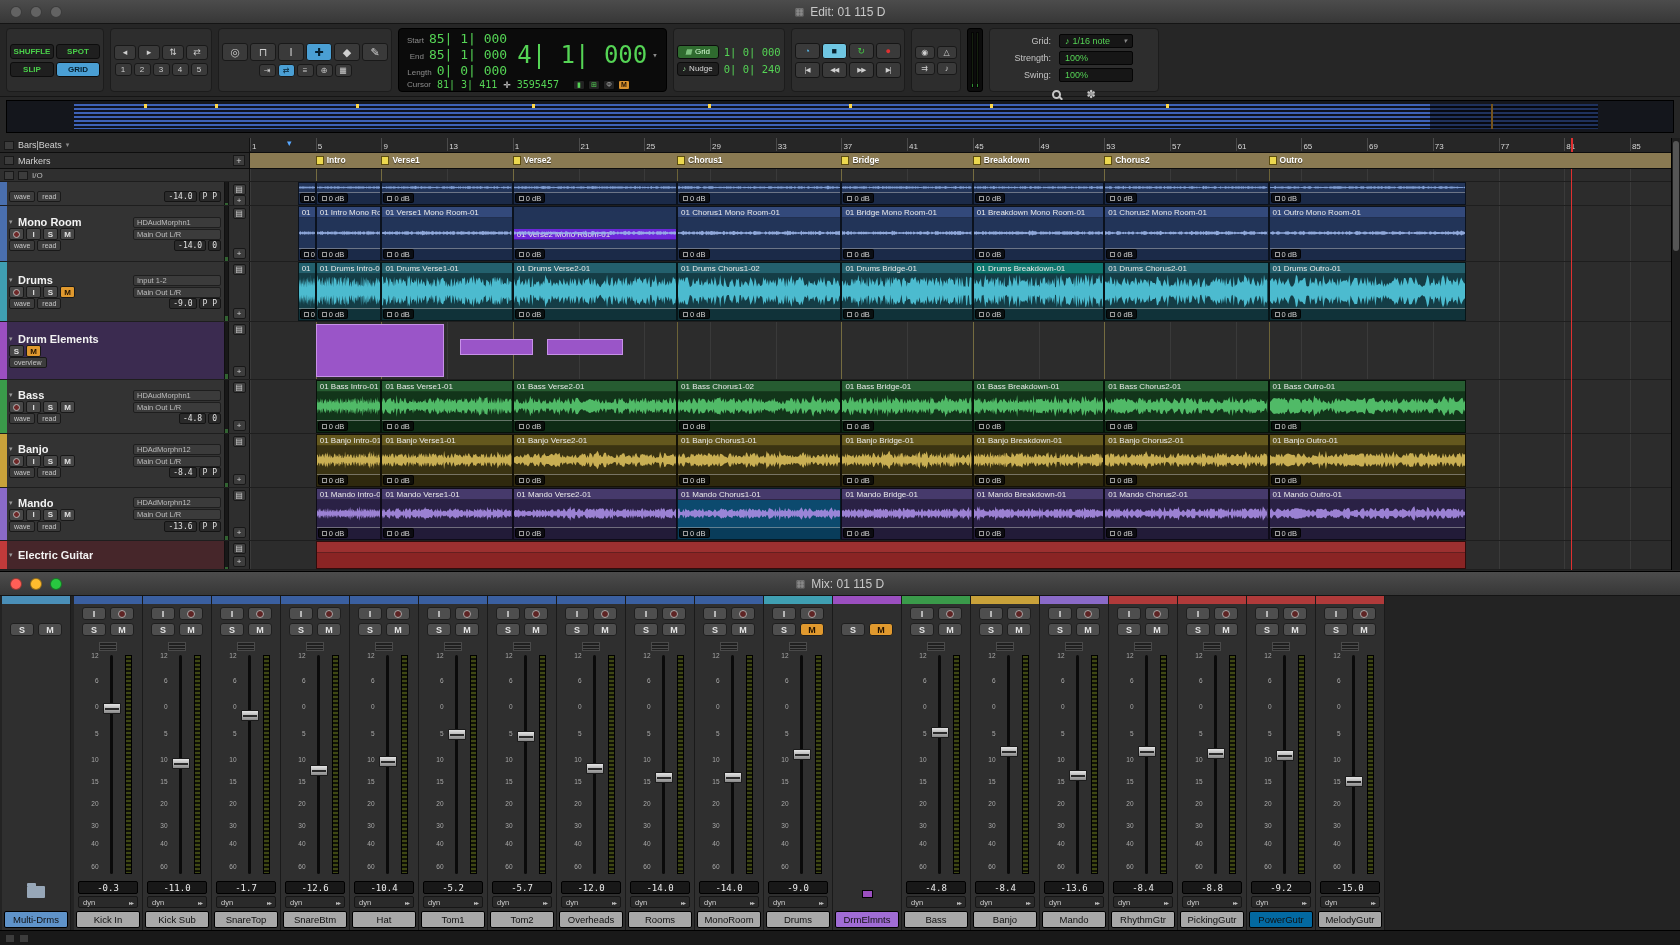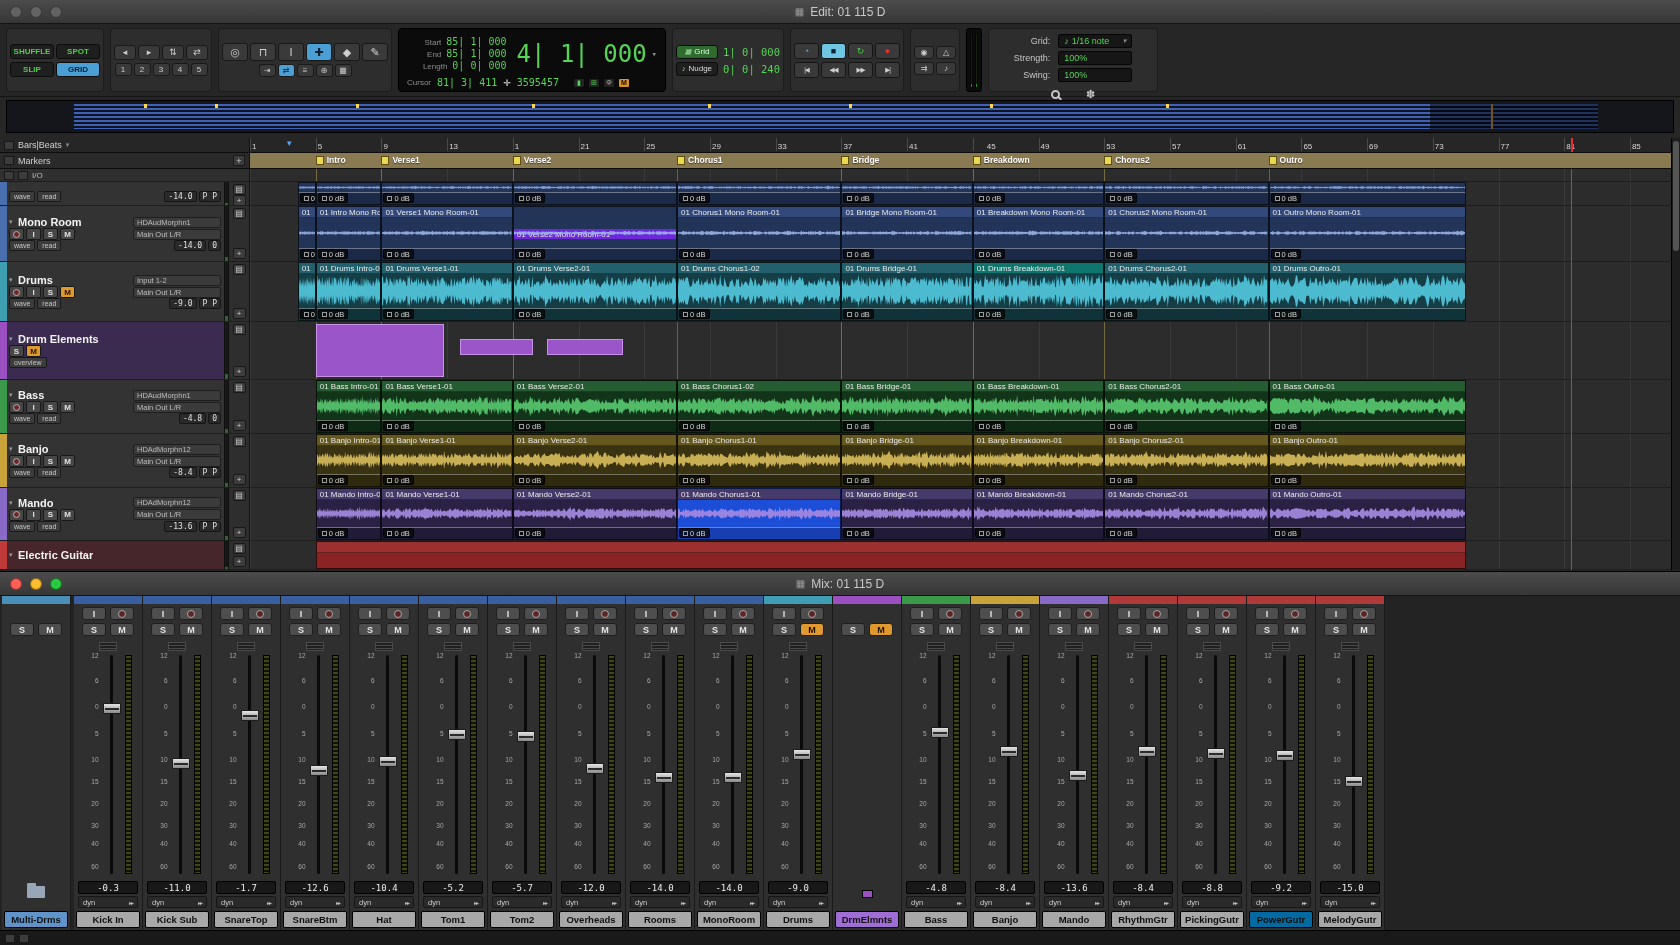--- a/index.html
+++ b/index.html
@@ -33,21 +33,21 @@
   .ibtn.active{background:#4a9fd4;color:#062030}
 
   .cpanel{background:#0b0b0b;border:1px solid #000;border-radius:4px;display:grid;
     grid-template-columns:1fr auto;grid-template-rows:1fr auto;padding:2px 8px;min-width:268px;column-gap:10px}
   .main-counter{display:flex;align-items:center;gap:5px;font-family:"DejaVu Sans Mono",monospace;
     font-size:24px;color:#55d455;white-space:nowrap}
   .main-counter .caret{font-size:9px;color:#8a8a8a}
   .locs{display:flex;flex-direction:column;justify-content:center;gap:1px;grid-row:1 / span 1}
   .locrow{display:flex;gap:5px;align-items:baseline;justify-content:flex-end}
   .loclab{font-size:8px;color:#8d8d8d}
-  .locval{font-family:"DejaVu Sans Mono",monospace;font-size:10px;color:#55d455}
+  .locval{font-family:"DejaVu Sans Mono",monospace;font-size:13px;color:#55d455}
   .cursor-row{grid-column:1 / span 2;display:flex;align-items:center;gap:6px;padding:1px 0}
   .cursor-row .lab{font-size:8px;color:#8d8d8d}
   .cursor-row .val{font-family:"DejaVu Sans Mono",monospace;font-size:10px;color:#55d455}
   .cross{color:#e8e8e8;font-size:9px}
   .badges{display:flex;gap:3px;margin-left:8px}
   .badge{min-width:12px;height:10px;font-size:7px;display:flex;align-items:center;justify-content:center;
     border-radius:2px;background:#222;border:1px solid #090909}
   .badge.b0{color:#55d455}.badge.b1{color:#55d455}.badge.b2{color:#aaa}
   .badge.b3{background:#d8922e;color:#201000;font-weight:bold}
 
@@ -194,21 +194,21 @@
     border:1px solid #1c1c1c;border-radius:1px}
   .fhandle::after{content:'';position:absolute;left:1px;right:1px;top:4px;height:2px;background:#2a2a2a}
   .fmeter{width:7px;background:#101208;border:1px solid #000;
     background-image:repeating-linear-gradient(to bottom,rgba(150,170,40,.35) 0 2px,transparent 2px 4px)}
   .volread{margin:3px 4px 0;background:#181818;border:1px solid #000;color:#ececec;font-size:9px;text-align:center;
     font-family:"DejaVu Sans Mono",monospace;height:13px;line-height:12px;border-radius:2px}
   .dynrow{margin:2px 4px 0;display:flex;justify-content:space-between;align-items:center;background:#2a2a2a;
     border:1px solid #161616;height:12px;padding:0 4px;border-radius:2px}
   .dynlab{font-size:7.5px;color:#cccccc}
   .dynarr{font-size:6px;color:#b8b8b8;letter-spacing:-1px}
-  .plate{margin:3px 2px 4px;height:17px;color:#101010;font-size:9.5px;font-weight:bold;display:flex;align-items:center;
+  .plate{margin:3px 2px 4px;height:17px;color:#101010;font-size:9.5px;font-weight:normal;display:flex;align-items:center;
     justify-content:center;border:1px solid #000;border-radius:2px;white-space:nowrap;overflow:hidden}
   .foldericon{width:18px;height:12px;background:#97a7b8;border-radius:1px;position:relative;margin:0 auto 10px;flex:none}
   .foldericon::before{content:'';position:absolute;top:-3px;left:0;width:9px;height:3px;background:#97a7b8;border-radius:1px 1px 0 0}
   .chip{width:11px;height:8px;margin:0 auto 10px;flex:none;border:1px solid #000}
   .spacer{flex:1}
   .mix-bottom{position:absolute;left:0;right:0;bottom:0;height:15px;background:#191919;border-top:1px solid #000;
     display:flex;align-items:center;gap:4px;padding:0 5px}
 </style>
 </head>
 <body>
@@ -398,21 +398,21 @@
           <span class="rtick" style="left: 4.62428%;">5</span>
           <span class="rtick" style="left: 9.24855%;">9</span>
           <span class="rtick" style="left: 13.8728%;">13</span>
           <span class="rtick" style="left: 18.4971%;">1</span>
           <span class="rtick" style="left: 23.1214%;">21</span>
           <span class="rtick" style="left: 27.7457%;">25</span>
           <span class="rtick" style="left: 32.3699%;">29</span>
           <span class="rtick" style="left: 36.9942%;">33</span>
           <span class="rtick" style="left: 41.6185%;">37</span>
           <span class="rtick" style="left: 46.2428%;">41</span>
-          <span class="rtick" style="left: 50.8671%; padding-left: 12px;">45</span>
+          <span class="rtick" style="left: 50.8671%;">45</span>
           <span class="rtick" style="left: 55.4913%;">49</span>
           <span class="rtick" style="left: 60.1156%;">53</span>
           <span class="rtick" style="left: 64.7399%;">57</span>
           <span class="rtick" style="left: 69.3642%;">61</span>
           <span class="rtick" style="left: 73.9884%;">65</span>
           <span class="rtick" style="left: 78.6127%;">69</span>
           <span class="rtick" style="left: 83.237%;">73</span>
           <span class="rtick" style="left: 87.8613%;">77</span>
           <span class="rtick" style="left: 92.4855%;">81</span>
           <span class="rtick" style="left: 97.1098%;">85</span>
@@ -1258,21 +1258,21 @@
                   <svg viewBox="0 0 1200 100" preserveAspectRatio="none" class="clipwave">
                     <path d="M0 50 L0 43.4 L8 37.2 L16 36.6 L24 39.5 L32 34.2 L40 38.7 L48 41.9 L56 42.6 L64 37.8 L72 40.9 L80 37.0 L88 44.7 L96 43.0 L104 41.2 L112 41.4 L120 39.7 L128 44.0 L136 43.6 L144 33.8 L152 38.9 L160 43.8 L168 35.6 L176 36.8 L184 41.4 L192 33.3 L200 44.4 L208 36.7 L216 36.6 L224 43.2 L232 34.1 L240 41.1 L248 43.1 L256 39.0 L264 42.8 L272 36.8 L280 34.9 L288 35.3 L296 43.1 L304 39.3 L312 43.8 L320 35.4 L328 34.5 L336 35.1 L344 42.8 L352 38.9 L360 40.7 L368 30.7 L376 34.9 L384 42.4 L392 41.6 L400 32.3 L408 34.6 L416 23.5 L424 39.0 L432 34.2 L440 31.5 L448 30.7 L456 44.1 L464 44.4 L472 36.7 L480 31.1 L488 34.2 L496 41.8 L504 36.2 L512 43.1 L520 44.4 L528 37.2 L536 32.0 L544 30.6 L552 37.8 L560 32.8 L568 34.3 L576 36.0 L584 35.4 L592 30.9 L600 42.5 L608 32.6 L616 36.5 L624 34.1 L632 31.7 L640 31.2 L648 32.7 L656 30.8 L664 33.6 L672 42.6 L680 32.8 L688 32.0 L696 36.3 L704 43.3 L712 30.4 L720 39.0 L728 28.9 L736 44.2 L744 38.6 L752 45.0 L760 37.7 L768 34.9 L776 38.7 L784 39.8 L792 39.5 L800 39.7 L808 34.5 L816 34.9 L824 31.5 L832 40.6 L840 35.3 L848 35.1 L856 43.2 L864 32.5 L872 43.1 L880 30.6 L888 42.3 L896 36.4 L904 43.2 L912 34.8 L920 38.8 L928 37.1 L936 40.3 L944 32.6 L952 30.3 L960 43.3 L968 32.5 L976 39.0 L984 38.3 L992 38.9 L1000 42.9 L1008 33.4 L1016 38.7 L1024 41.6 L1032 36.3 L1040 43.9 L1048 32.7 L1056 37.8 L1064 35.0 L1072 32.1 L1080 42.5 L1088 28.2 L1096 36.5 L1104 31.6 L1112 31.1 L1120 43.3 L1128 36.9 L1136 36.4 L1144 36.5 L1152 33.3 L1160 35.0 L1168 31.6 L1176 44.8 L1184 42.3 L1192 35.0 L1200 31.4 L1200 68.6 L1192 65.0 L1184 57.7 L1176 55.2 L1168 68.4 L1160 65.0 L1152 66.7 L1144 63.5 L1136 63.6 L1128 63.1 L1120 56.7 L1112 68.9 L1104 68.4 L1096 63.5 L1088 71.8 L1080 57.5 L1072 67.9 L1064 65.0 L1056 62.2 L1048 67.3 L1040 56.1 L1032 63.7 L1024 58.4 L1016 61.3 L1008 66.6 L1000 57.1 L992 61.1 L984 61.7 L976 61.0 L968 67.5 L960 56.7 L952 69.7 L944 67.4 L936 59.7 L928 62.9 L920 61.2 L912 65.2 L904 56.8 L896 63.6 L888 57.7 L880 69.4 L872 56.9 L864 67.5 L856 56.8 L848 64.9 L840 64.7 L832 59.4 L824 68.5 L816 65.1 L808 65.5 L800 60.3 L792 60.5 L784 60.2 L776 61.3 L768 65.1 L760 62.3 L752 55.0 L744 61.4 L736 55.8 L728 71.1 L720 61.0 L712 69.6 L704 56.7 L696 63.7 L688 68.0 L680 67.2 L672 57.4 L664 66.4 L656 69.2 L648 67.3 L640 68.8 L632 68.3 L624 65.9 L616 63.5 L608 67.4 L600 57.5 L592 69.1 L584 64.6 L576 64.0 L568 65.7 L560 67.2 L552 62.2 L544 69.4 L536 68.0 L528 62.8 L520 55.6 L512 56.9 L504 63.8 L496 58.2 L488 65.8 L480 68.9 L472 63.3 L464 55.6 L456 55.9 L448 69.3 L440 68.5 L432 65.8 L424 61.0 L416 76.5 L408 65.4 L400 67.7 L392 58.4 L384 57.6 L376 65.1 L368 69.3 L360 59.3 L352 61.1 L344 57.2 L336 64.9 L328 65.5 L320 64.6 L312 56.2 L304 60.7 L296 56.9 L288 64.7 L280 65.1 L272 63.2 L264 57.2 L256 61.0 L248 56.9 L240 58.9 L232 65.9 L224 56.8 L216 63.4 L208 63.3 L200 55.6 L192 66.7 L184 58.6 L176 63.2 L168 64.4 L160 56.2 L152 61.1 L144 66.2 L136 56.4 L128 56.0 L120 60.3 L112 58.6 L104 58.8 L96 57.0 L88 55.3 L80 63.0 L72 59.1 L64 62.2 L56 57.4 L48 58.1 L40 61.3 L32 65.8 L24 60.5 L16 63.4 L8 62.8 L0 56.6 Z" fill="#a78ce2" opacity="0.9"></path>
                   </svg>
                   <div class="clipauto">
                     <span class="gbadge">
                       <i class="gic"></i>
                       <span>0 dB</span>
                     </span>
                   </div>
                 </div>
-                <div class="clip" style="left: 30.0578%; width: 11.5607%; background: #1d4ed8;">
+                <div class="clip" style="left: 30.0578%; width: 11.5607%; background: #0c4a6e;">
                   <div class="clipname" style="background: rgb(70, 58, 107);">01 Mando Chorus1-01</div>
                   <svg viewBox="0 0 1200 100" preserveAspectRatio="none" class="clipwave">
                     <path d="M0 50 L0 34.2 L8 30.1 L16 43.8 L24 44.0 L32 43.8 L40 33.2 L48 44.2 L56 31.2 L64 37.1 L72 39.0 L80 36.5 L88 43.9 L96 41.6 L104 38.4 L112 40.7 L120 34.1 L128 35.6 L136 36.1 L144 40.4 L152 37.0 L160 34.5 L168 39.7 L176 39.6 L184 30.3 L192 42.8 L200 43.9 L208 38.8 L216 43.5 L224 36.8 L232 37.1 L240 39.0 L248 40.6 L256 44.9 L264 41.2 L272 33.8 L280 38.0 L288 44.1 L296 39.8 L304 39.8 L312 35.1 L320 30.2 L328 35.6 L336 32.1 L344 36.9 L352 33.1 L360 38.2 L368 43.9 L376 38.1 L384 37.2 L392 35.9 L400 32.0 L408 41.7 L416 38.8 L424 42.7 L432 40.6 L440 36.7 L448 43.6 L456 35.5 L464 33.3 L472 36.3 L480 36.5 L488 32.7 L496 43.0 L504 31.2 L512 44.0 L520 36.7 L528 30.4 L536 32.9 L544 38.7 L552 32.5 L560 35.1 L568 38.7 L576 34.9 L584 39.9 L592 35.8 L600 32.5 L608 36.9 L616 44.0 L624 36.5 L632 37.6 L640 41.0 L648 36.1 L656 44.1 L664 42.8 L672 30.4 L680 31.0 L688 34.6 L696 34.4 L704 38.6 L712 43.2 L720 30.8 L728 44.0 L736 36.2 L744 44.9 L752 23.9 L760 40.7 L768 37.1 L776 38.3 L784 41.4 L792 29.8 L800 40.6 L808 41.1 L816 30.1 L824 35.5 L832 36.2 L840 42.5 L848 36.4 L856 43.8 L864 35.2 L872 43.7 L880 36.0 L888 40.2 L896 37.7 L904 33.8 L912 27.1 L920 33.5 L928 43.1 L936 34.2 L944 31.3 L952 34.9 L960 42.7 L968 32.8 L976 30.9 L984 35.8 L992 41.0 L1000 43.4 L1008 41.5 L1016 41.8 L1024 34.9 L1032 38.7 L1040 35.9 L1048 40.0 L1056 36.9 L1064 35.3 L1072 40.3 L1080 37.4 L1088 31.5 L1096 40.3 L1104 36.0 L1112 44.5 L1120 36.7 L1128 32.3 L1136 27.2 L1144 37.7 L1152 42.4 L1160 32.7 L1168 38.2 L1176 40.2 L1184 36.9 L1192 38.8 L1200 38.9 L1200 61.1 L1192 61.2 L1184 63.1 L1176 59.8 L1168 61.8 L1160 67.3 L1152 57.6 L1144 62.3 L1136 72.8 L1128 67.7 L1120 63.3 L1112 55.5 L1104 64.0 L1096 59.7 L1088 68.5 L1080 62.6 L1072 59.7 L1064 64.7 L1056 63.1 L1048 60.0 L1040 64.1 L1032 61.3 L1024 65.1 L1016 58.2 L1008 58.5 L1000 56.6 L992 59.0 L984 64.2 L976 69.1 L968 67.2 L960 57.3 L952 65.1 L944 68.7 L936 65.8 L928 56.9 L920 66.5 L912 72.9 L904 66.2 L896 62.3 L888 59.8 L880 64.0 L872 56.3 L864 64.8 L856 56.2 L848 63.6 L840 57.5 L832 63.8 L824 64.5 L816 69.9 L808 58.9 L800 59.4 L792 70.2 L784 58.6 L776 61.7 L768 62.9 L760 59.3 L752 76.1 L744 55.1 L736 63.8 L728 56.0 L720 69.2 L712 56.8 L704 61.4 L696 65.6 L688 65.4 L680 69.0 L672 69.6 L664 57.2 L656 55.9 L648 63.9 L640 59.0 L632 62.4 L624 63.5 L616 56.0 L608 63.1 L600 67.5 L592 64.2 L584 60.1 L576 65.1 L568 61.3 L560 64.9 L552 67.5 L544 61.3 L536 67.1 L528 69.6 L520 63.3 L512 56.0 L504 68.8 L496 57.0 L488 67.3 L480 63.5 L472 63.7 L464 66.7 L456 64.5 L448 56.4 L440 63.3 L432 59.4 L424 57.3 L416 61.2 L408 58.3 L400 68.0 L392 64.1 L384 62.8 L376 61.9 L368 56.1 L360 61.8 L352 66.9 L344 63.1 L336 67.9 L328 64.4 L320 69.8 L312 64.9 L304 60.2 L296 60.2 L288 55.9 L280 62.0 L272 66.2 L264 58.8 L256 55.1 L248 59.4 L240 61.0 L232 62.9 L224 63.2 L216 56.5 L208 61.2 L200 56.1 L192 57.2 L184 69.7 L176 60.4 L168 60.3 L160 65.5 L152 63.0 L144 59.6 L136 63.9 L128 64.4 L120 65.9 L112 59.3 L104 61.6 L96 58.4 L88 56.1 L80 63.5 L72 61.0 L64 62.9 L56 68.8 L48 55.8 L40 66.8 L32 56.2 L24 56.0 L16 56.2 L8 69.9 L0 65.8 Z" fill="#a78ce2" opacity="0.9"></path>
                   </svg>
                   <div class="clipauto">
                     <span class="gbadge">
                       <i class="gic"></i>
                       <span>0 dB</span>
                     </span>
                   </div>

